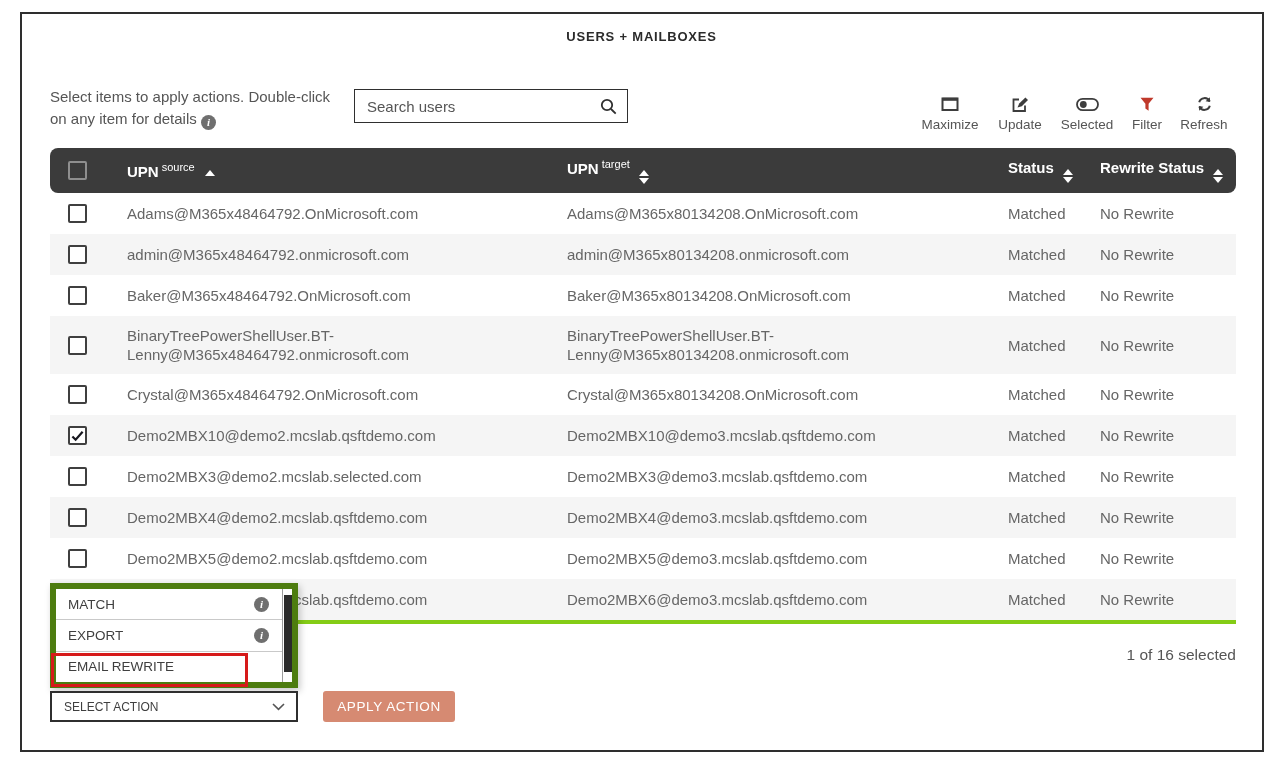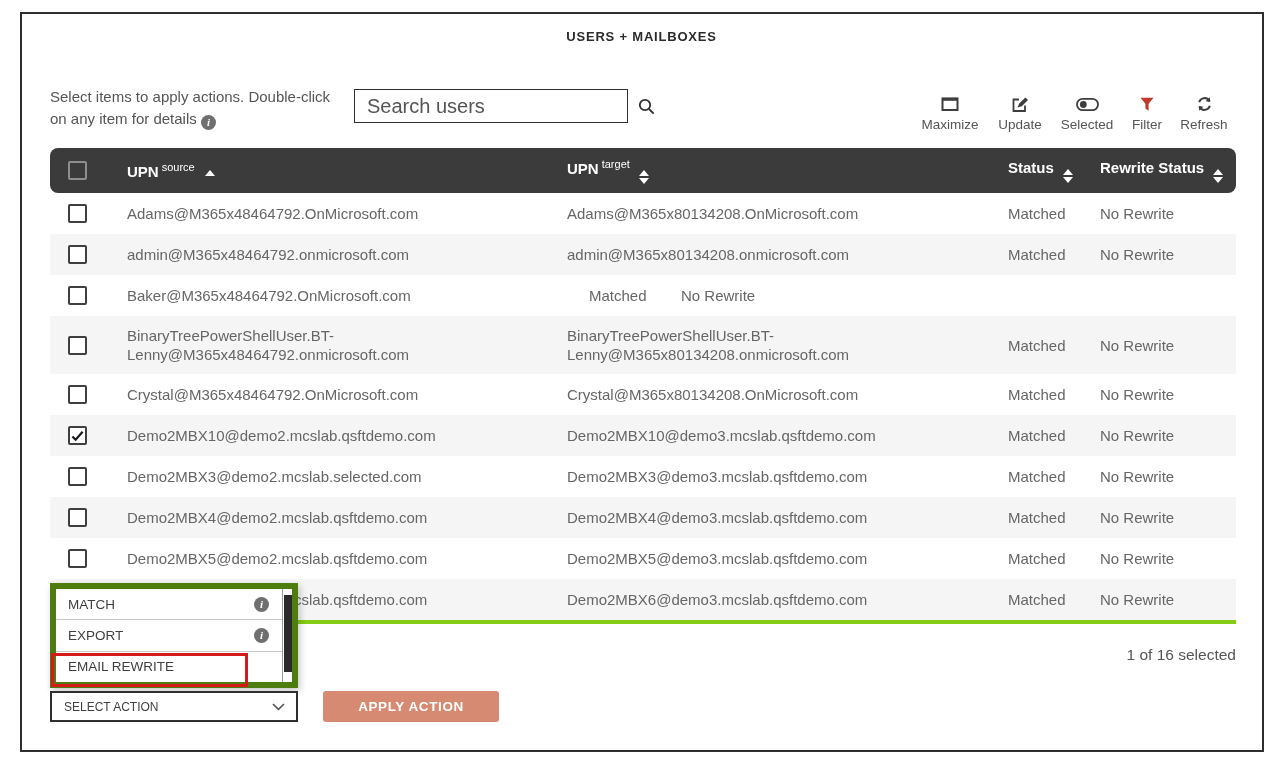--- a/index.html
+++ b/index.html
@@ -8,21 +8,21 @@
   .window{position:absolute;left:20px;top:12px;width:1244px;height:740px;
     border:2px solid #2e2e2e;box-sizing:border-box;background:#fff;}
   .page-title{position:absolute;left:0;top:29px;width:1283px;text-align:center;
     font-size:13px;font-weight:bold;color:#2b2b2b;letter-spacing:.8px;}
   .hint{position:absolute;left:50px;top:86px;width:310px;font-size:15px;color:#555;line-height:22px;}
   .info-circle{display:inline-block;width:15px;height:15px;border-radius:50%;background:#6f6f6f;
     color:#fff;font-size:11px;font-weight:bold;font-style:italic;text-align:center;line-height:15px;
     vertical-align:-2px;font-family:"Liberation Serif",serif;}
   .search{position:absolute;left:354px;top:89px;width:274px;height:34px;border:1px solid #2f2f2f;
     box-sizing:border-box;display:flex;align-items:center;background:#fff;}
-  .search input{flex:1;border:0;outline:none;font-size:20px;color:#ef4444;padding:0 6px 0 12px;
+  .search input{flex:1;border:0;outline:none;font-size:15px;color:#ef4444;padding:0 6px 0 12px;
     font-family:inherit;background:transparent;}
   .search input::placeholder{color:#555;opacity:1;}
   .search .mag{margin-right:10px;display:flex;}
   .tbtn{position:absolute;top:95px;width:72px;text-align:center;cursor:pointer;}
   .tbtn .ic{height:18px;display:flex;align-items:center;justify-content:center;}
   .tbtn .lb{margin-top:4px;font-size:13.5px;color:#555;}
   
   .table{position:absolute;left:50px;top:148px;width:1186px;}
   .thead{display:flex;background:#3b3b3b;color:#fff;height:45px;align-items:center;
     font-size:15px;font-weight:600;border-radius:8px;}
@@ -55,22 +55,22 @@
   .mi:last-child{border-bottom:0;}
   .mi .info-circle{position:absolute;right:13px;top:50%;margin-top:-7.5px;}
   .mscroll{position:absolute;right:0;top:0;width:10px;bottom:0;background:#fdfdfd;border-left:1px solid #9a9a9a;box-sizing:border-box;}
   .mthumb{position:absolute;left:0.5px;right:0.5px;top:6px;bottom:10px;background:#2a2a2a;}
   .hl{position:absolute;left:51px;top:653px;width:197px;height:34px;border:3px solid #d61a1a;
     box-sizing:border-box;z-index:12;pointer-events:none;}
   .select{position:absolute;left:50px;top:691px;width:248px;height:31px;border:2px solid #2f2f2f;
     box-sizing:border-box;background:#fff;display:flex;align-items:center;font-size:12px;color:#3f3f3f;
     padding-left:12px;z-index:11;cursor:pointer;}
   .select .chev{position:absolute;right:11px;display:flex;}
-  .apply{position:absolute;left:323px;top:691px;width:176px;height:31px;background:#d68a72;color:#fff;
-    font-weight:bold;font-size:13.5px;letter-spacing:.6px;display:flex;align-items:center;
+  .apply{position:absolute;left:323px;top:691px;width:132px;height:31px;background:#d68a72;color:#fff;
+    font-weight:normal;font-size:13.5px;letter-spacing:.6px;display:flex;align-items:center;
     justify-content:center;border-radius:3px;cursor:pointer;z-index:11;}
 </style>
 </head>
 <body>
 
 <div class="canvas">
   <div class="window"></div>
 
   <div class="page-title">USERS + MAILBOXES</div>
 
@@ -181,20 +181,21 @@
           <div class="c-source">admin@M365x48464792.onmicrosoft.com</div>
           <div class="c-target">admin@M365x80134208.onmicrosoft.com</div>
           <div class="c-status">Matched</div>
           <div class="c-rewrite">No Rewrite</div>
         </div>
         <div class="row">
           <div class="c-check">
             <span class="cb"></span>
           </div>
           <div class="c-source">Baker@M365x48464792.OnMicrosoft.com</div>
+          <div class="c-target">Baker@M365x80134208.OnMicrosoft.com</div>
           <div class="c-status">Matched</div>
           <div class="c-rewrite">No Rewrite</div>
         </div>
         <div class="row alt">
           <div class="c-check">
             <span class="cb"></span>
           </div>
           <div class="c-source">BinaryTreePowerShellUser.BT-Lenny@M365x48464792.onmicrosoft.com</div>
           <div class="c-target">BinaryTreePowerShellUser.BT-Lenny@M365x80134208.onmicrosoft.com</div>
           <div class="c-status">Matched</div>

